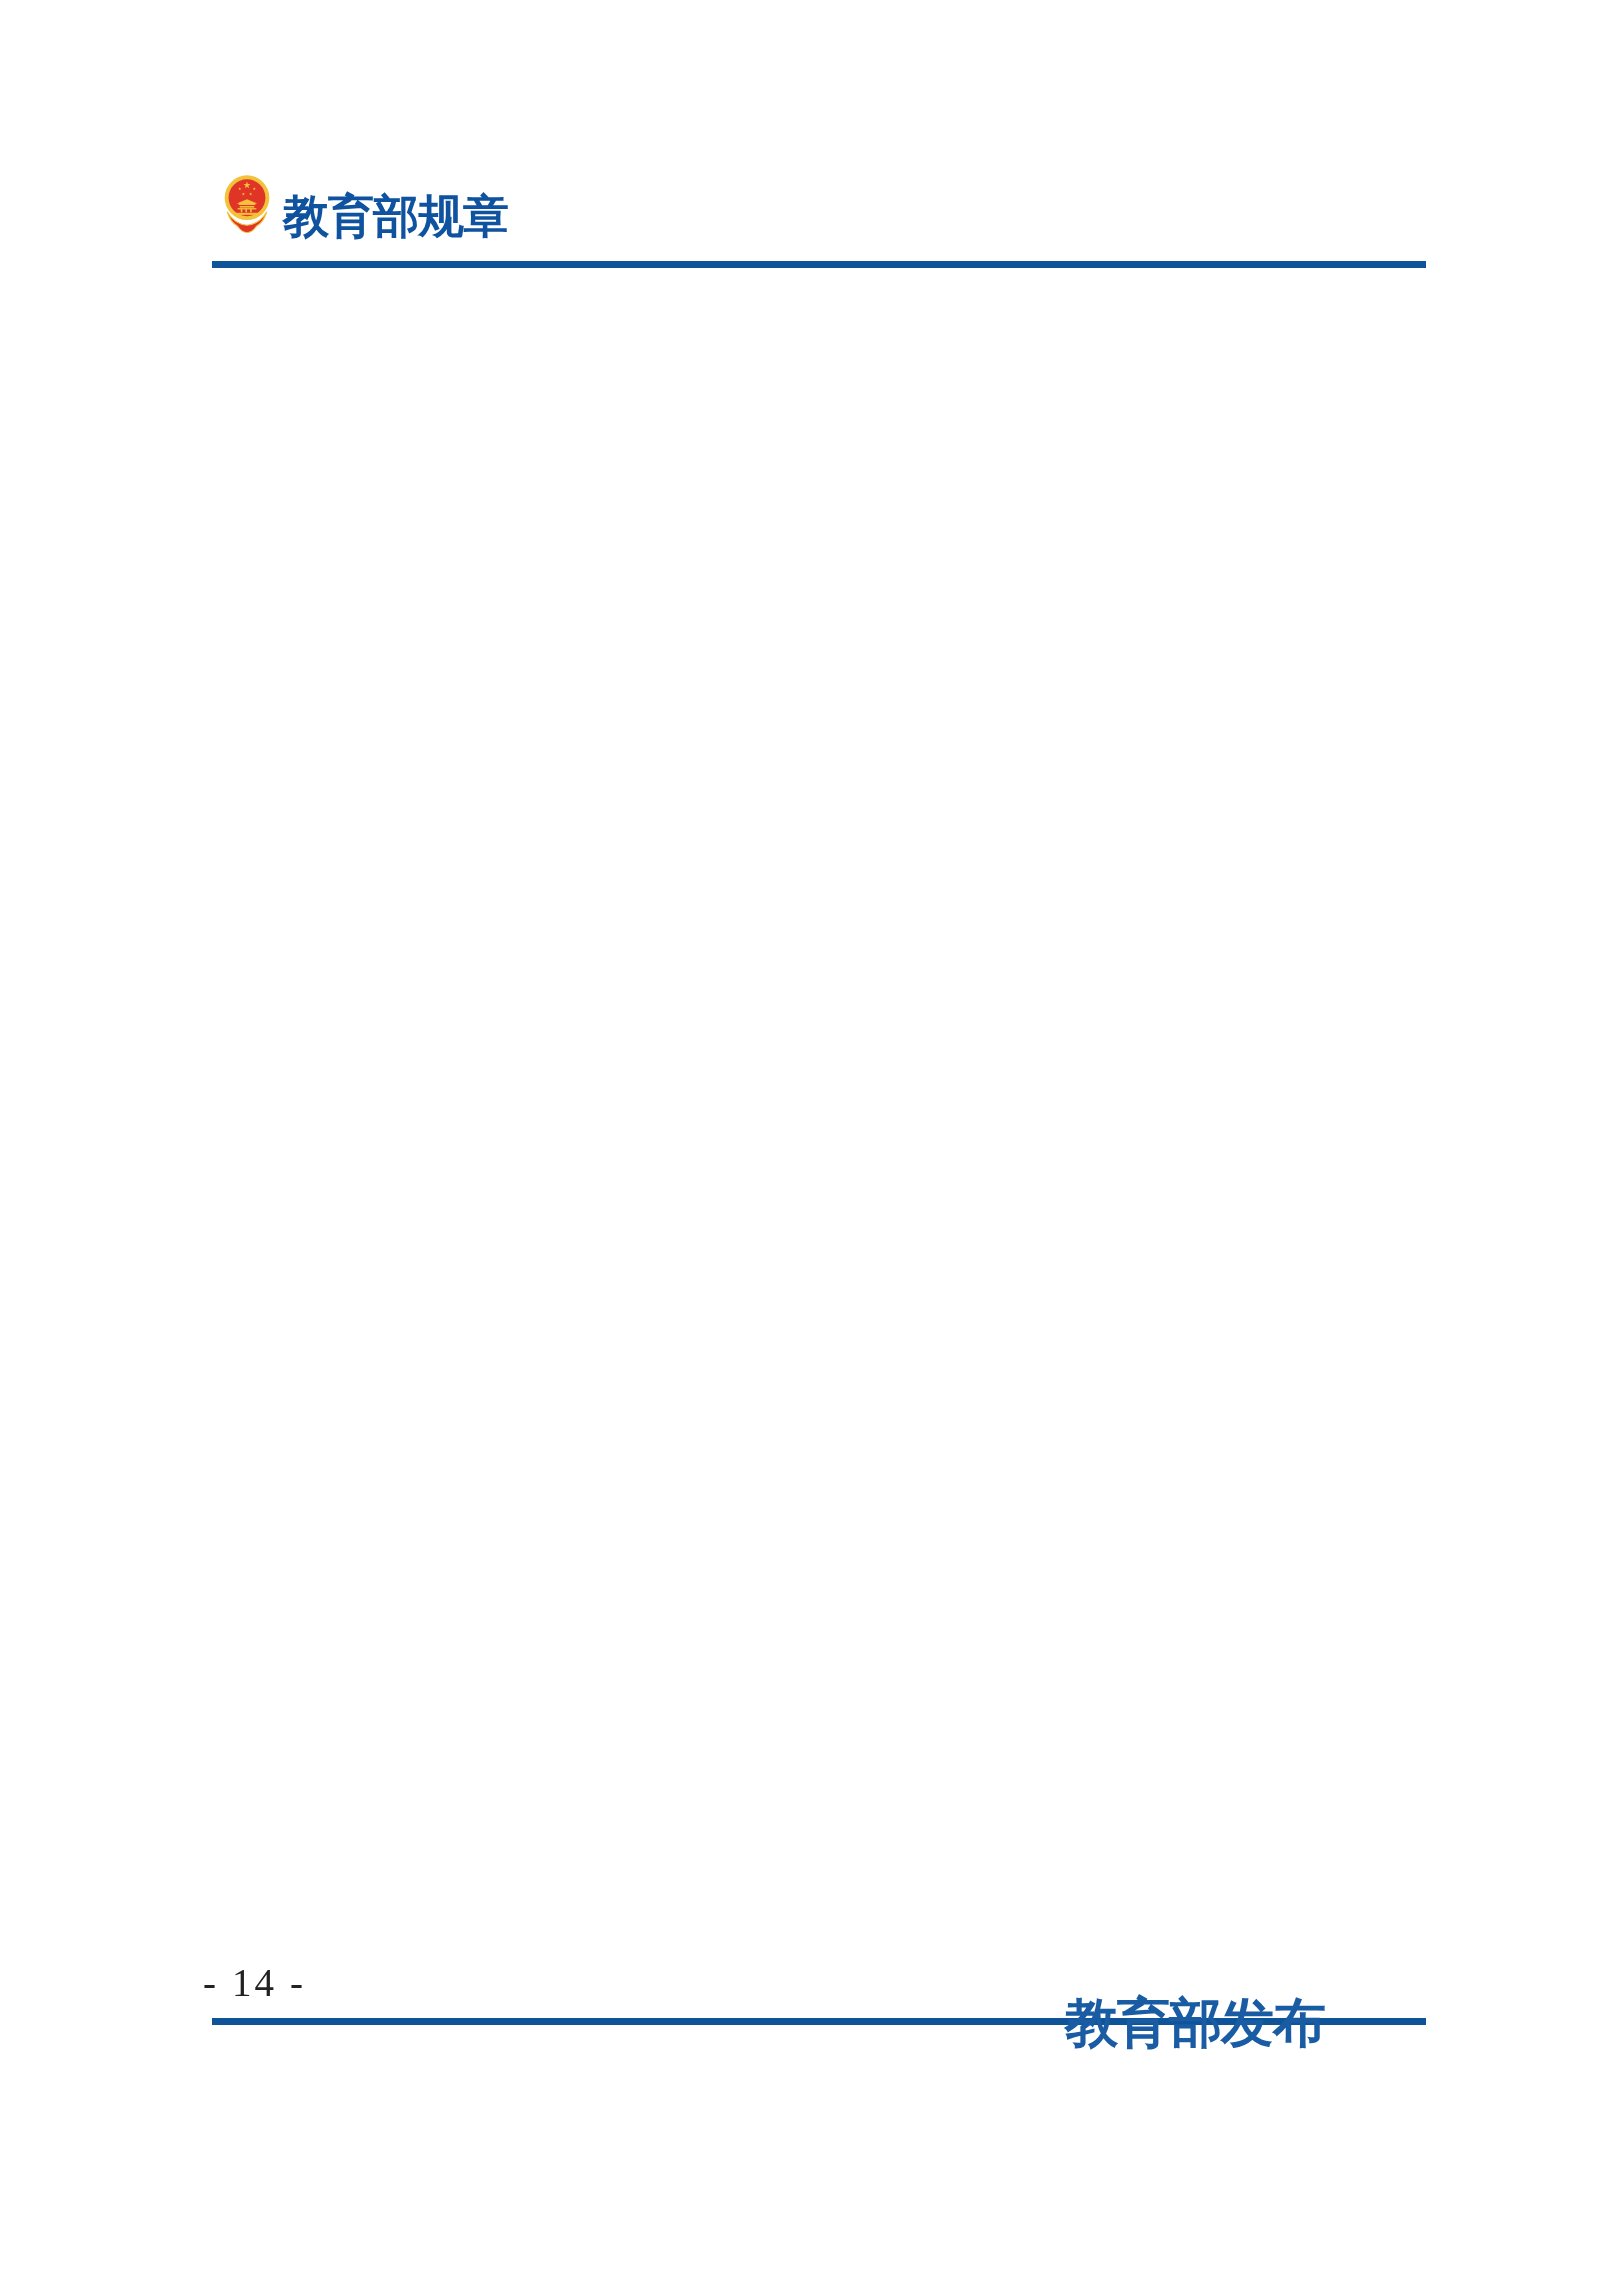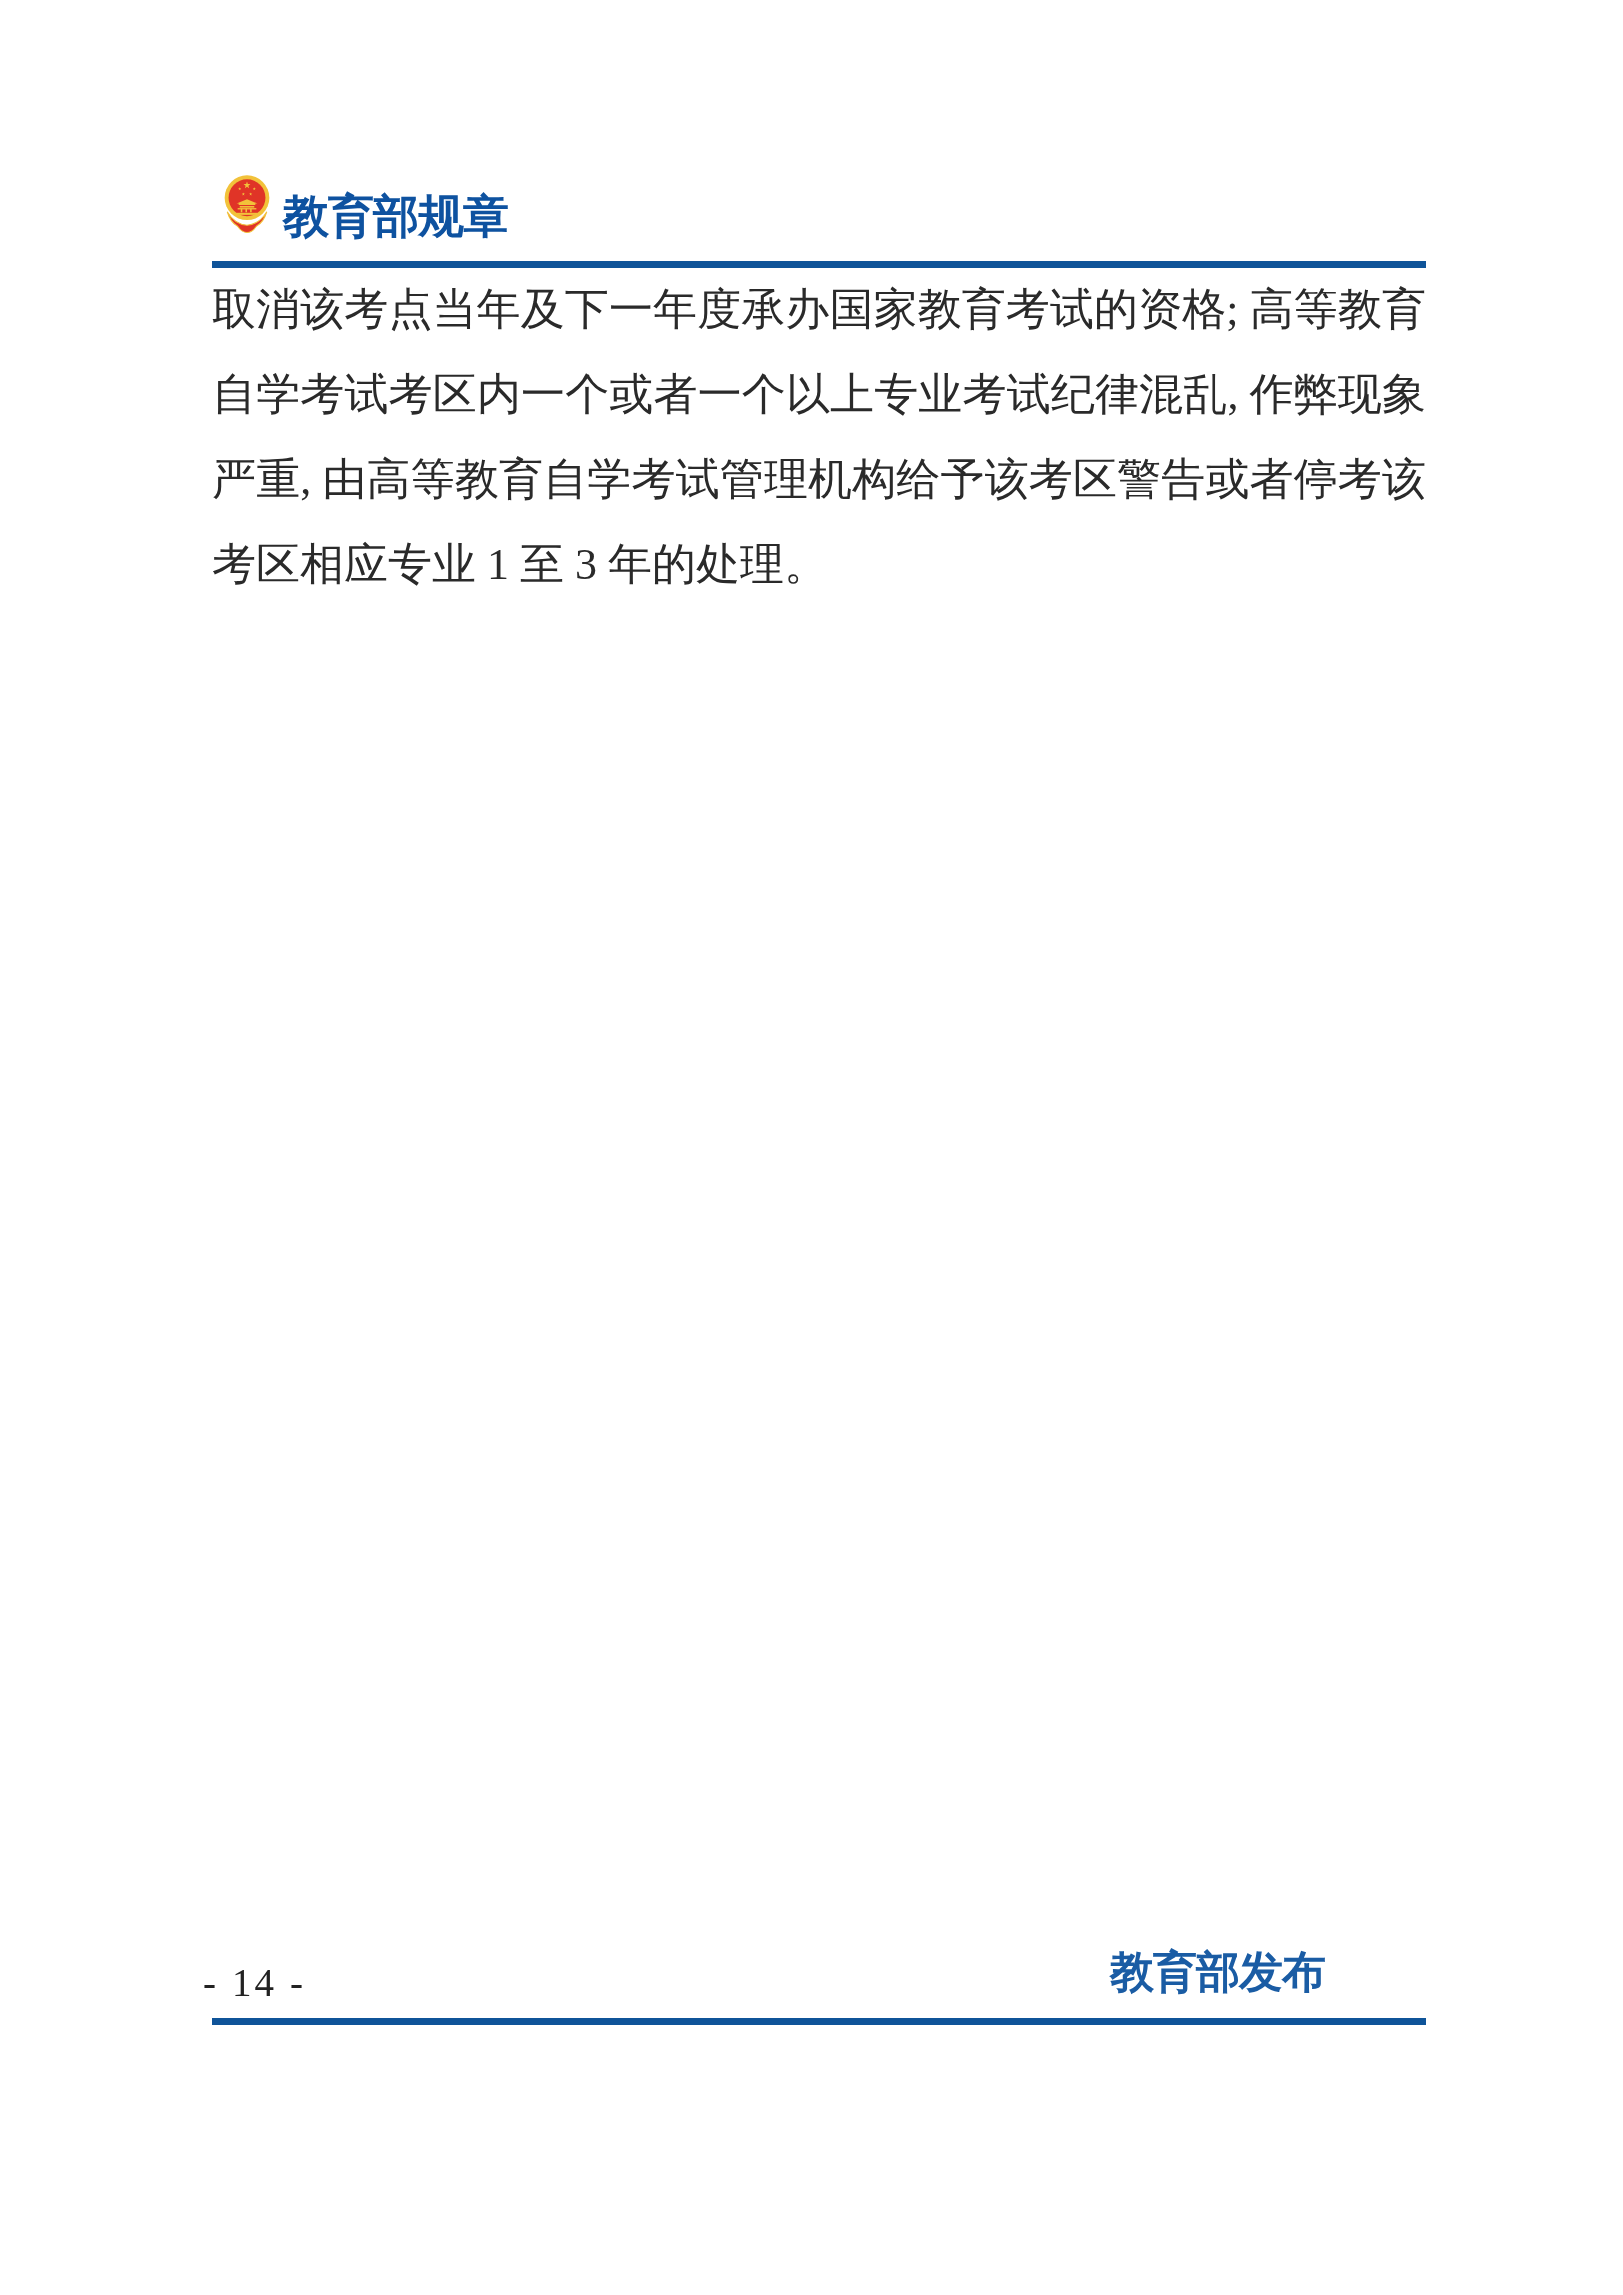--- a/index.html
+++ b/index.html
@@ -44,22 +44,22 @@
     text-justify:inter-ideograph;
   }
   .doc-para + .doc-para{text-indent:2em;}
   .lead{font-weight:700;font-family:"Liberation Sans","DejaVu Sans",sans-serif;}
   .page-number{
     position:absolute;left:203px;top:1960px;
     font-size:39px;letter-spacing:3.1px;color:#222222;
     font-family:"Liberation Serif","DejaVu Serif",serif;
   }
   .publisher{
-    position:absolute;right:298px;top:1949px;
-    font-size:44px;font-weight:700;line-height:1.1;
+    position:absolute;right:298px;top:1994px;
+    font-size:53px;font-weight:700;line-height:1.1;
     color:var(--publisher_blue);
     letter-spacing:-1px;
     white-space:nowrap;
   }
 </style>
 </head>
 <body>
 
 <div class="page">
 
@@ -85,21 +85,20 @@
         <rect x="32" y="65" width="36" height="2.5"></rect>
         <rect x="30" y="74" width="40" height="4"></rect>
       </g>
     </svg>
     <div class="header-title">教育部规章</div>
   </div>
 
   <div class="rule rule-top"></div>
 
   <div class="document-body">
-    <p class="doc-para"><span class="lead"></span><span>取消该考点当年及下一年度承办国家教育考试的资格; 高等教育自学考试考区内一个或者一个以上专业考试纪律混乱, 作弊现象严重, 由高等教育自学考试管理机构给予该考区警告或者停考该考区相应专业 1 至 3 年的处理。</span></p>
   </div>
 
   <div class="page-number">- 14 -</div>
 
   <div class="rule rule-bottom"></div>
 
   <div class="publisher">教育部发布</div>
 
 </div>
 

